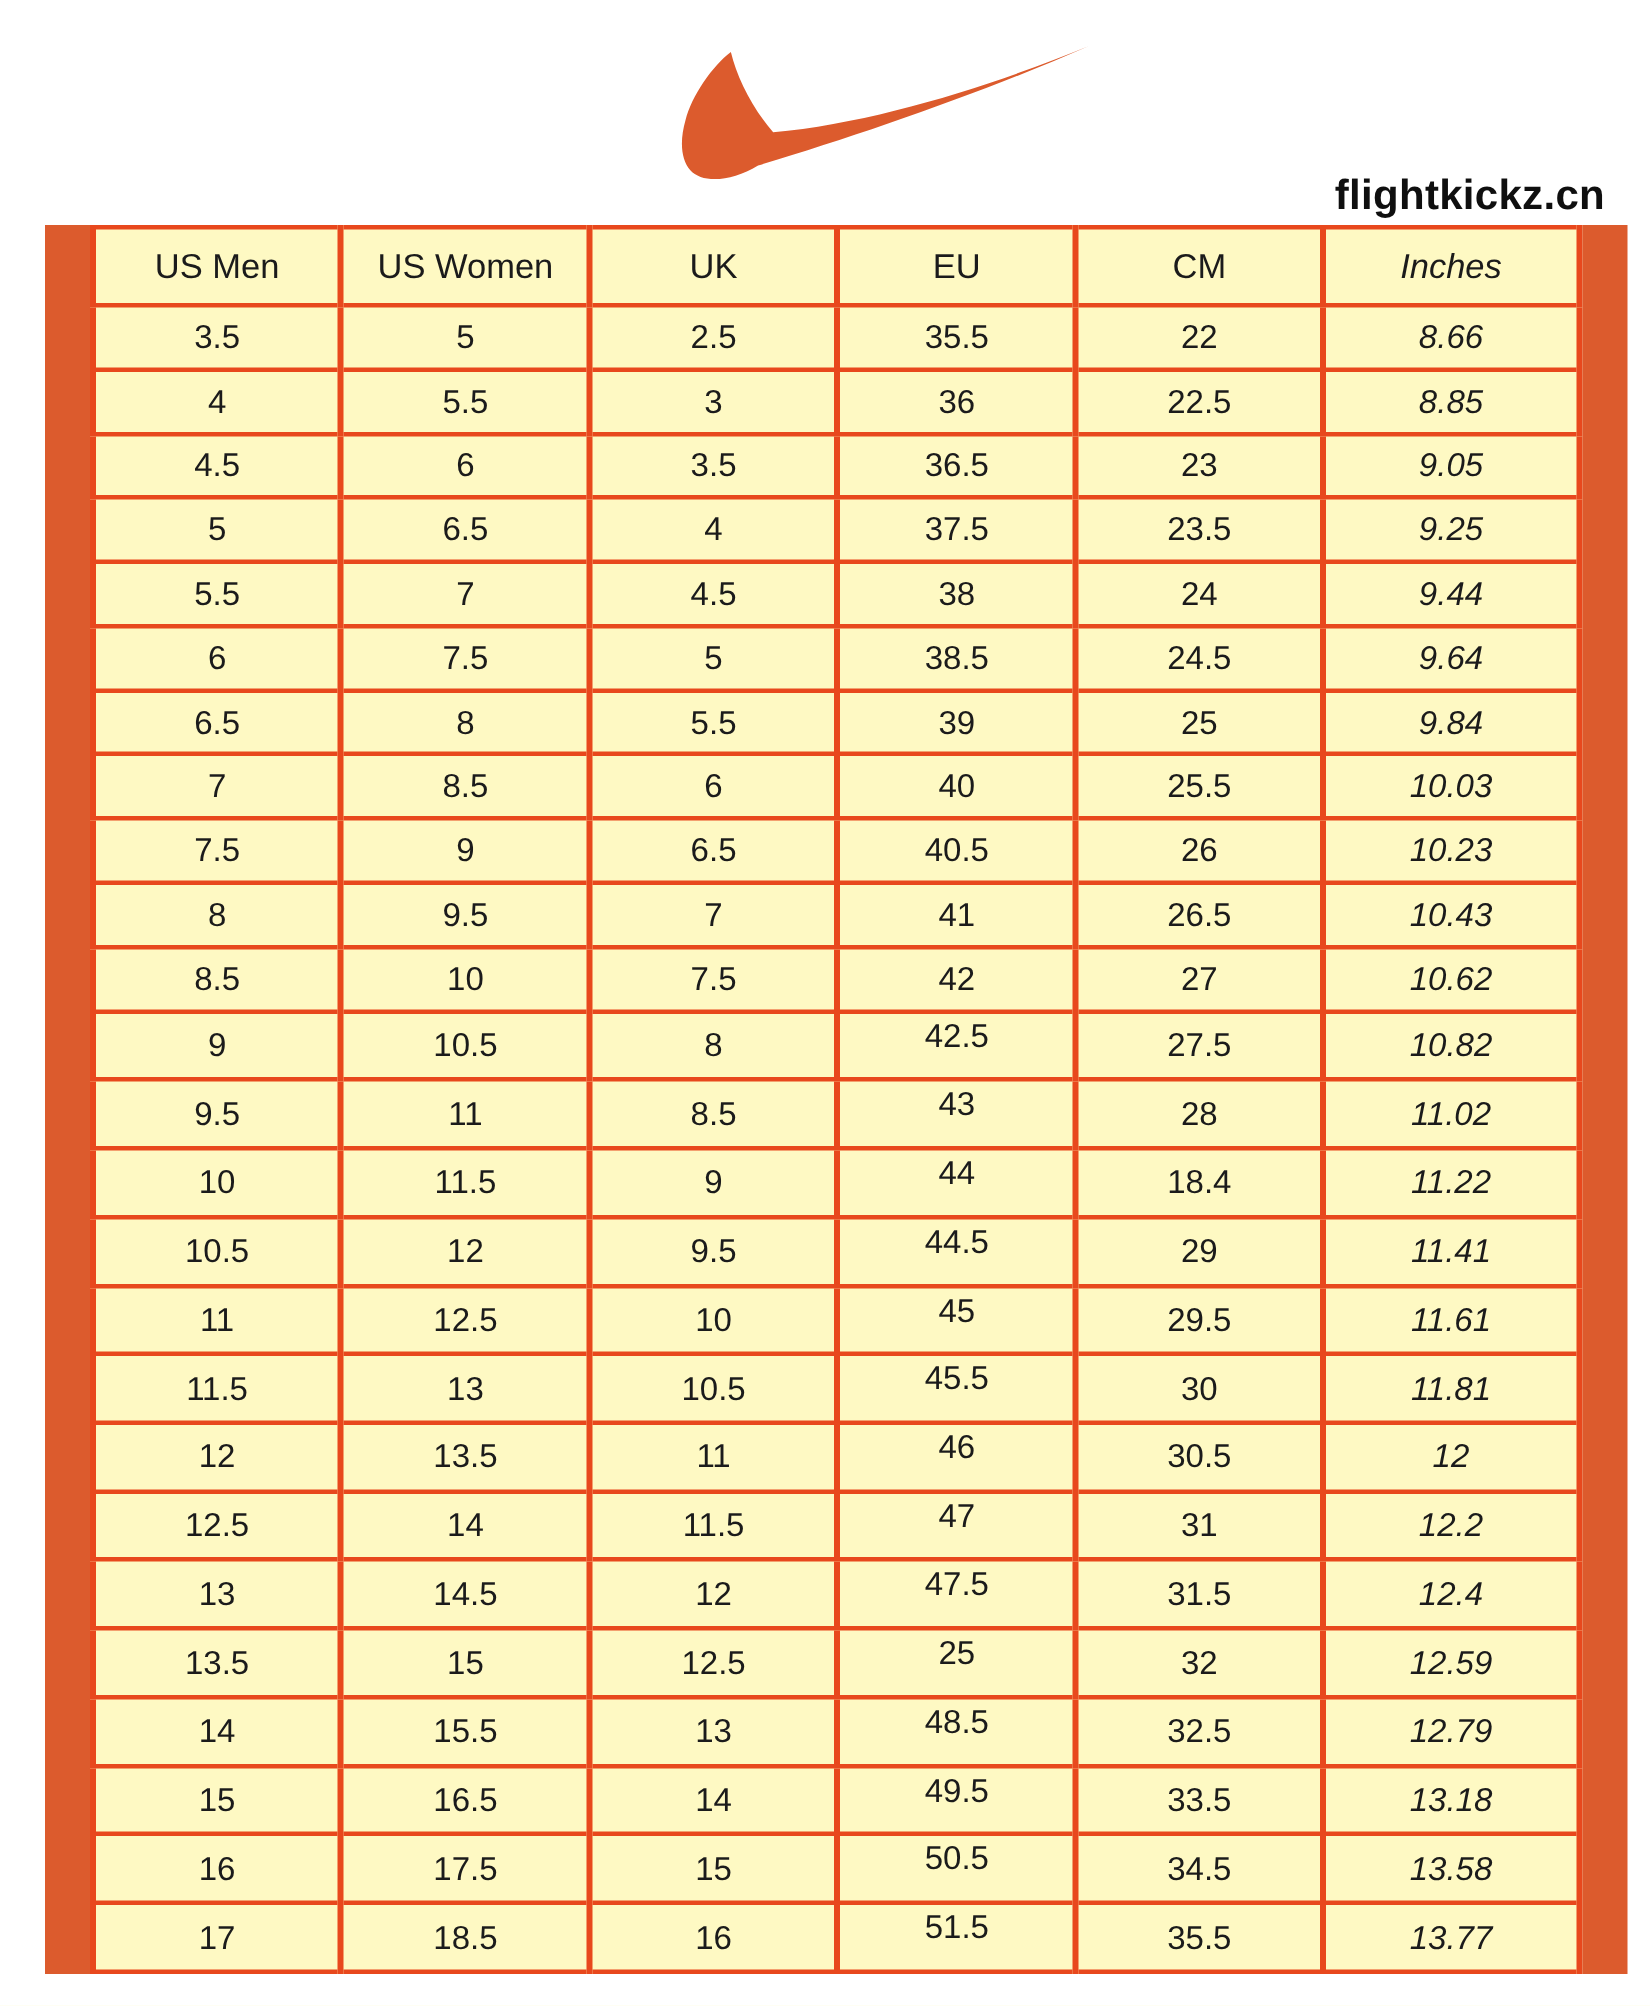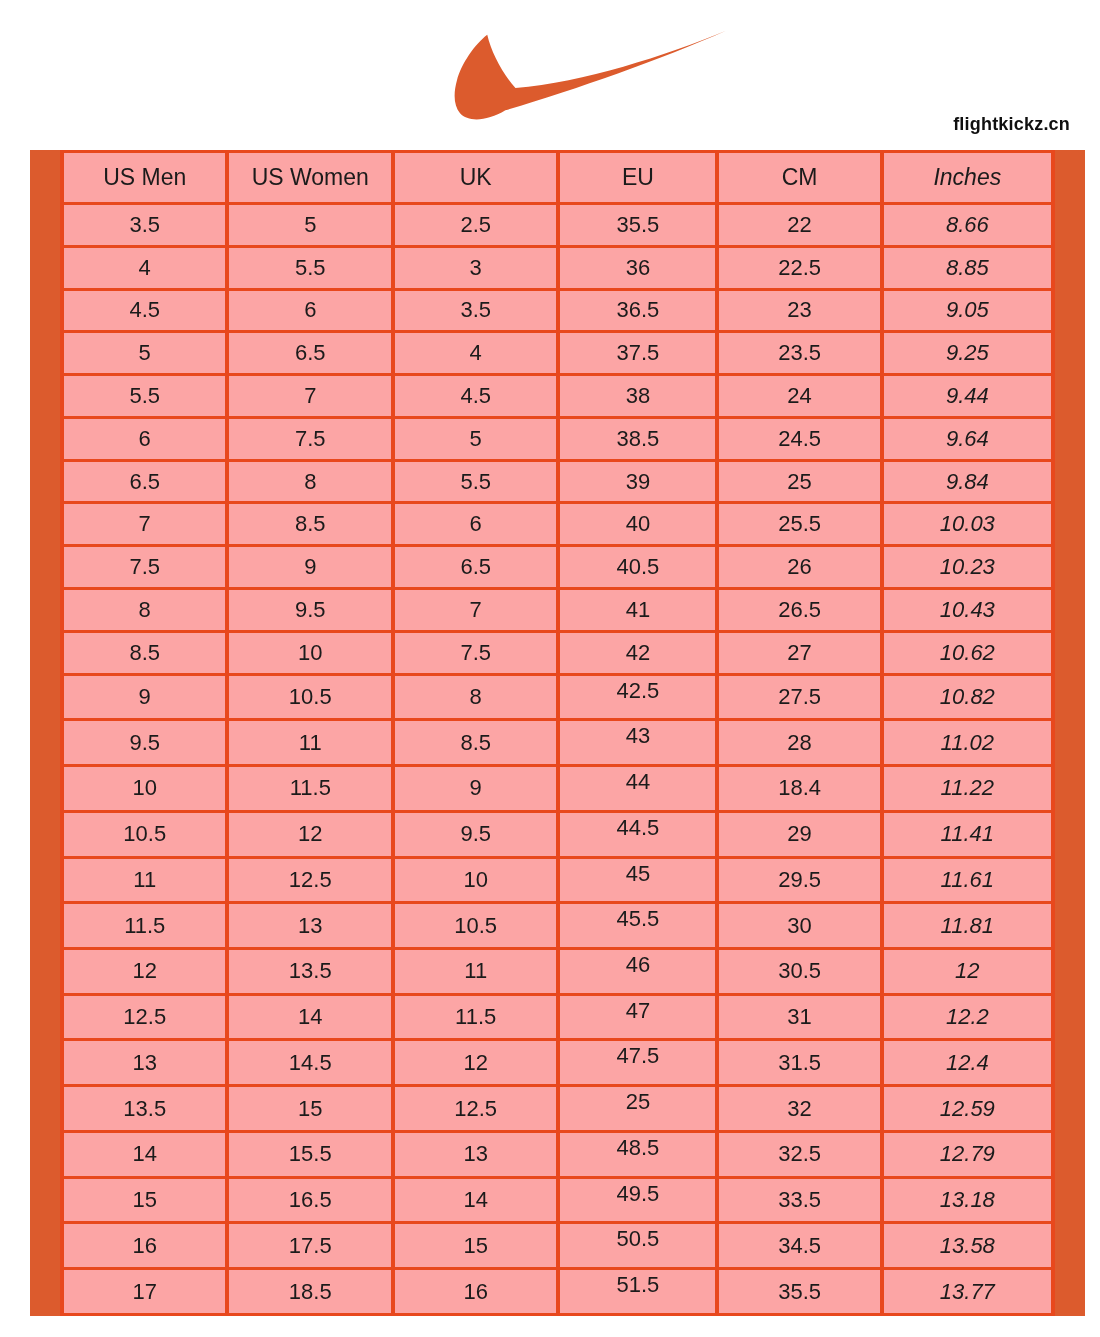--- a/index.html
+++ b/index.html
@@ -17,39 +17,39 @@
     font-family:"Liberation Sans","DejaVu Sans",sans-serif;
     color:var(--text-color);
     overflow:hidden;
   }
   .logo-wrap{
     position:absolute;left:453px;top:26px;width:274px;height:96px;
   }
   .logo-wrap svg{width:100%;height:100%;display:block;}
   .watermark{
     position:absolute;right:30px;top:114px;
-    font-size:18px;font-weight:600;letter-spacing:0.2px;
+    font-size:28px;font-weight:600;letter-spacing:0.2px;
     color:#0f0f0f;
   }
   .table-frame{
     position:absolute;left:30px;top:150px;
     width:1055px;height:1166px;
     display:flex;flex-direction:row;
   }
   .side-bar{
     width:30px;height:100%;
     background:var(--bar-orange);
     flex:0 0 30px;
   }
   .size-table{
     flex:1 1 auto;
     height:100%;
     border-collapse:collapse;
     table-layout:fixed;
-    background:#fca5a5;
+    background:#fef9c3;
   }
   .size-table th,.size-table td{
     border:3px solid var(--line-orange);
     border-left-width:4px;border-right-width:4px;
     text-align:center;vertical-align:middle;
     font-weight:400;
     white-space:nowrap;
     overflow:hidden;
   }
   .size-table th{font-size:23px;height:52px;}

